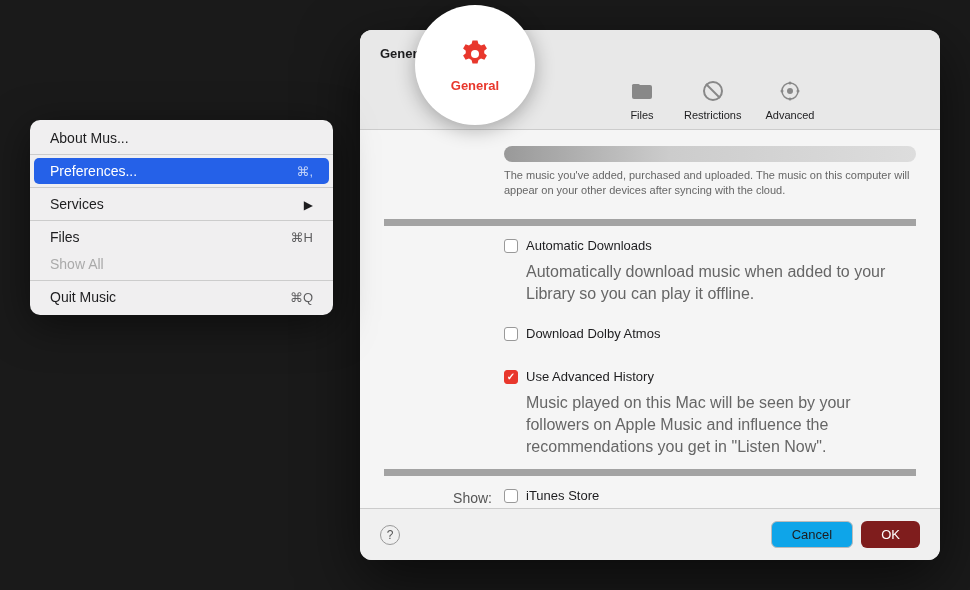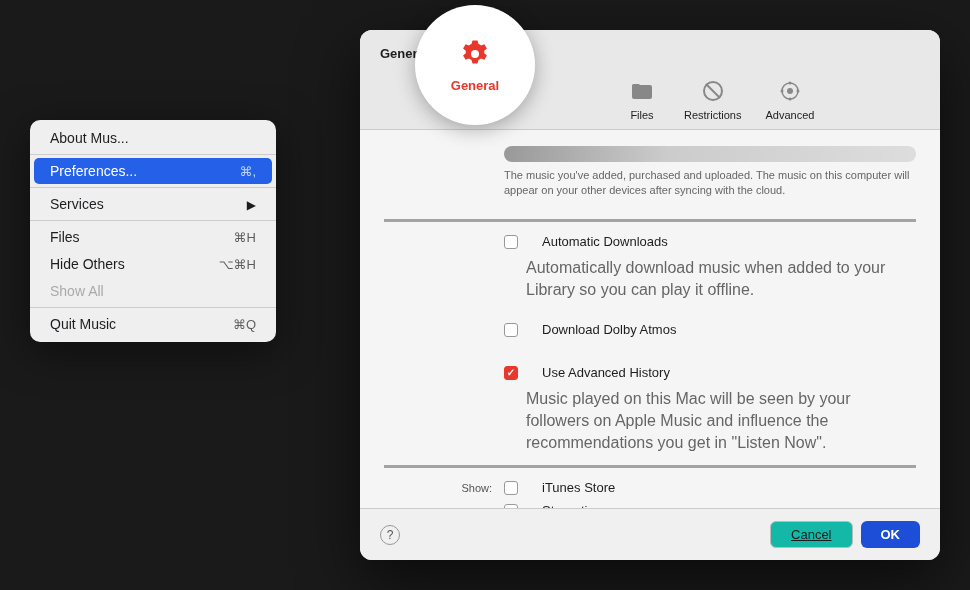--- a/index.html
+++ b/index.html
@@ -10,21 +10,21 @@
       font-family: -apple-system, BlinkMacSystemFont, "San Francisco", "Helvetica Neue", sans-serif;
       position: relative;
       overflow: hidden;
     }
 
     
     .menu-panel {
       position: absolute;
       left: 30px;
       top: 120px;
-      width: 246px;
+      width: 303px;
       background: #f0eff0;
       border-radius: 10px;
       box-shadow: 0 10px 40px rgba(0,0,0,0.5);
       padding: 4px 0;
       z-index: 10;
     }
 
     .menu-item {
       padding: 5px 16px;
       display: flex;
@@ -164,29 +164,29 @@
     }
 
     .prefs-row {
       display: flex;
       align-items: flex-start;
       margin-bottom: 10px;
       padding-bottom: 10px;
     }
 
     .prefs-row.with-border {
-      border-bottom: 3px solid #a3a3a3;
+      border-bottom: 7px solid #a3a3a3;
       margin-bottom: 12px;
     }
 
     .prefs-label-col {
       width: 120px;
       text-align: right;
       padding-right: 12px;
-      font-size: 11px;
+      font-size: 14px;
       color: #555;
       padding-top: 2px;
       flex-shrink: 0;
     }
 
     .prefs-control-col {
       flex: 1;
     }
 
     .icloud-bar {
@@ -205,21 +205,21 @@
 
     .section-desc {
       font-size: 16px;
       color: #666;
       line-height: 1.4;
     }
 
     .checkbox-row {
       display: flex;
       align-items: flex-start;
-      gap: 24px;
+      gap: 8px;
       margin-bottom: 8px;
     }
 
     .cb {
       width: 14px;
       height: 14px;
       border: 1.5px solid #999;
       border-radius: 3px;
       flex-shrink: 0;
       margin-top: 1px;
@@ -276,30 +276,29 @@
 
     .btn {
       padding: 5px 20px;
       border-radius: 6px;
       font-size: 13px;
       cursor: pointer;
       border: none;
     }
 
     .btn-cancel {
-      background: #14b8a6;
+      background: #0ea5e9;
       color: #1d1d1f;
       border: 1px solid #bbb;
-      text-decoration: underline;
     }
 
     .btn-ok {
-      background: #1d4ed8;
+      background: #7f1d1d;
       color: white;
-      font-weight: 700;
+      font-weight: 400;
     }
 
     
     .gear-icon svg {
       width: 32px;
       height: 32px;
     }
   </style>
 </head>
 <body>
@@ -315,24 +314,20 @@
   </div>
   <div class="menu-separator"></div>
   <div class="menu-item">
     <span>Services</span>
     <span class="arrow">▶</span>
   </div>
   <div class="menu-separator"></div>
   <div class="menu-item">
     <span>Files</span>
     <span class="shortcut">⌘H</span>
-  </div>
-  <div class="menu-item">
-    <span>Hide Others</span>
-    <span class="shortcut">⌥⌘H</span>
   </div>
   <div class="menu-item disabled">
     <span>Show All</span>
   </div>
   <div class="menu-separator"></div>
   <div class="menu-item">
     <span>Quit Music</span>
     <span class="shortcut">⌘Q</span>
   </div>
 </div>

